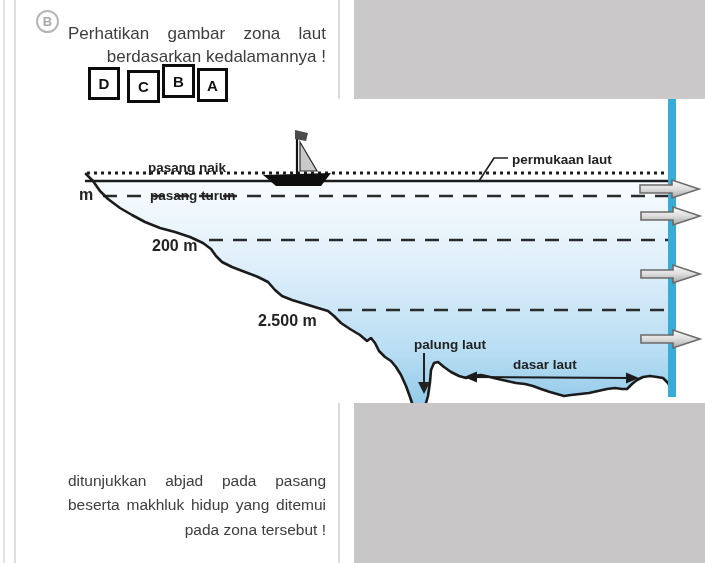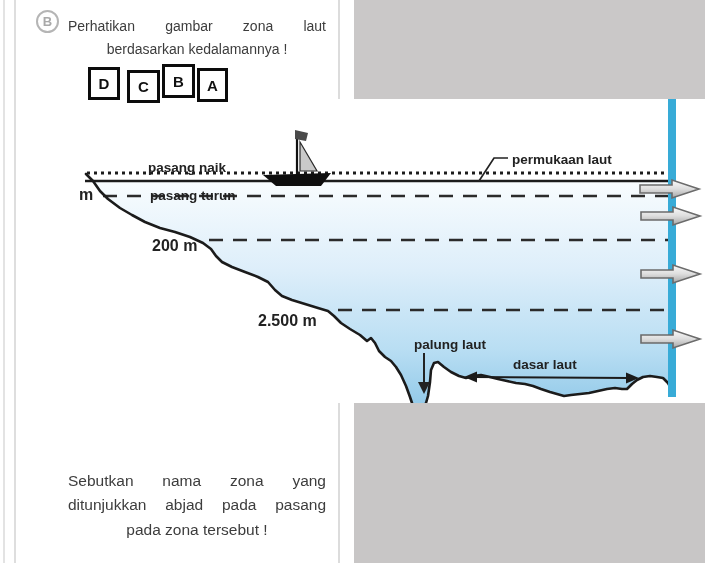--- a/index.html
+++ b/index.html
@@ -18,29 +18,29 @@
   .sep-line-bottom { left:338px; top:403px; width:2px; height:160px; background:#dcdcdc; }
 
   .marker-circle {
     position:absolute; left:36px; top:10px;
     width:23px; height:23px; border:2px solid #b5b5b5; border-radius:50%;
     display:flex; align-items:center; justify-content:center;
     font-size:13px; font-weight:700; color:#a9a9a9; background:#fff;
   }
 
   .instruction-block {
-    position:absolute; left:68px; top:15px; width:258px;
-    font-size:14px; line-height:23px; color:#3d3d3d;
+    position:absolute; left:68px; top:22px; width:258px;
+    font-size:17px; line-height:23px; color:#3d3d3d;
   }
   .question-block {
     position:absolute; left:68px; top:469px; width:258px;
     font-size:15.5px; line-height:24.3px; color:#3d3d3d;
   }
   .jline { text-align:justify; text-align-last:justify; }
-  .lline { text-align:center; }
+  .lline { text-align:right; }
 
   .zone-boxes { position:absolute; left:88px; top:64px; width:142px; height:40px; }
   .zone-box {
     position:absolute; background:#ffffff; border:3px solid #0c0c0c;
     display:flex; align-items:center; justify-content:center;
     font-size:15px; font-weight:700; color:#111;
   }
   .zone-box:nth-child(1){ left:0px;   top:3px; width:32px; height:33px; }
   .zone-box:nth-child(2){ left:39px;  top:6px; width:33px; height:33px; }
   .zone-box:nth-child(3){ left:74px;  top:0px; width:33px; height:34px; }
@@ -163,16 +163,16 @@
 </div>
 
 <div class="zone-boxes">
   <div class="zone-box">D</div>
   <div class="zone-box">C</div>
   <div class="zone-box">B</div>
   <div class="zone-box">A</div>
 </div>
 
 <div class="question-block">
-  <div class="jline">Sebutkan nama zona yang</div>
   <div class="jline">ditunjukkan abjad pada pasang</div>
+  <div class="jline">beserta makhluk hidup yang ditemui</div>
   <div class="lline">pada zona tersebut !</div>
 </div>
 
 </body></html>

